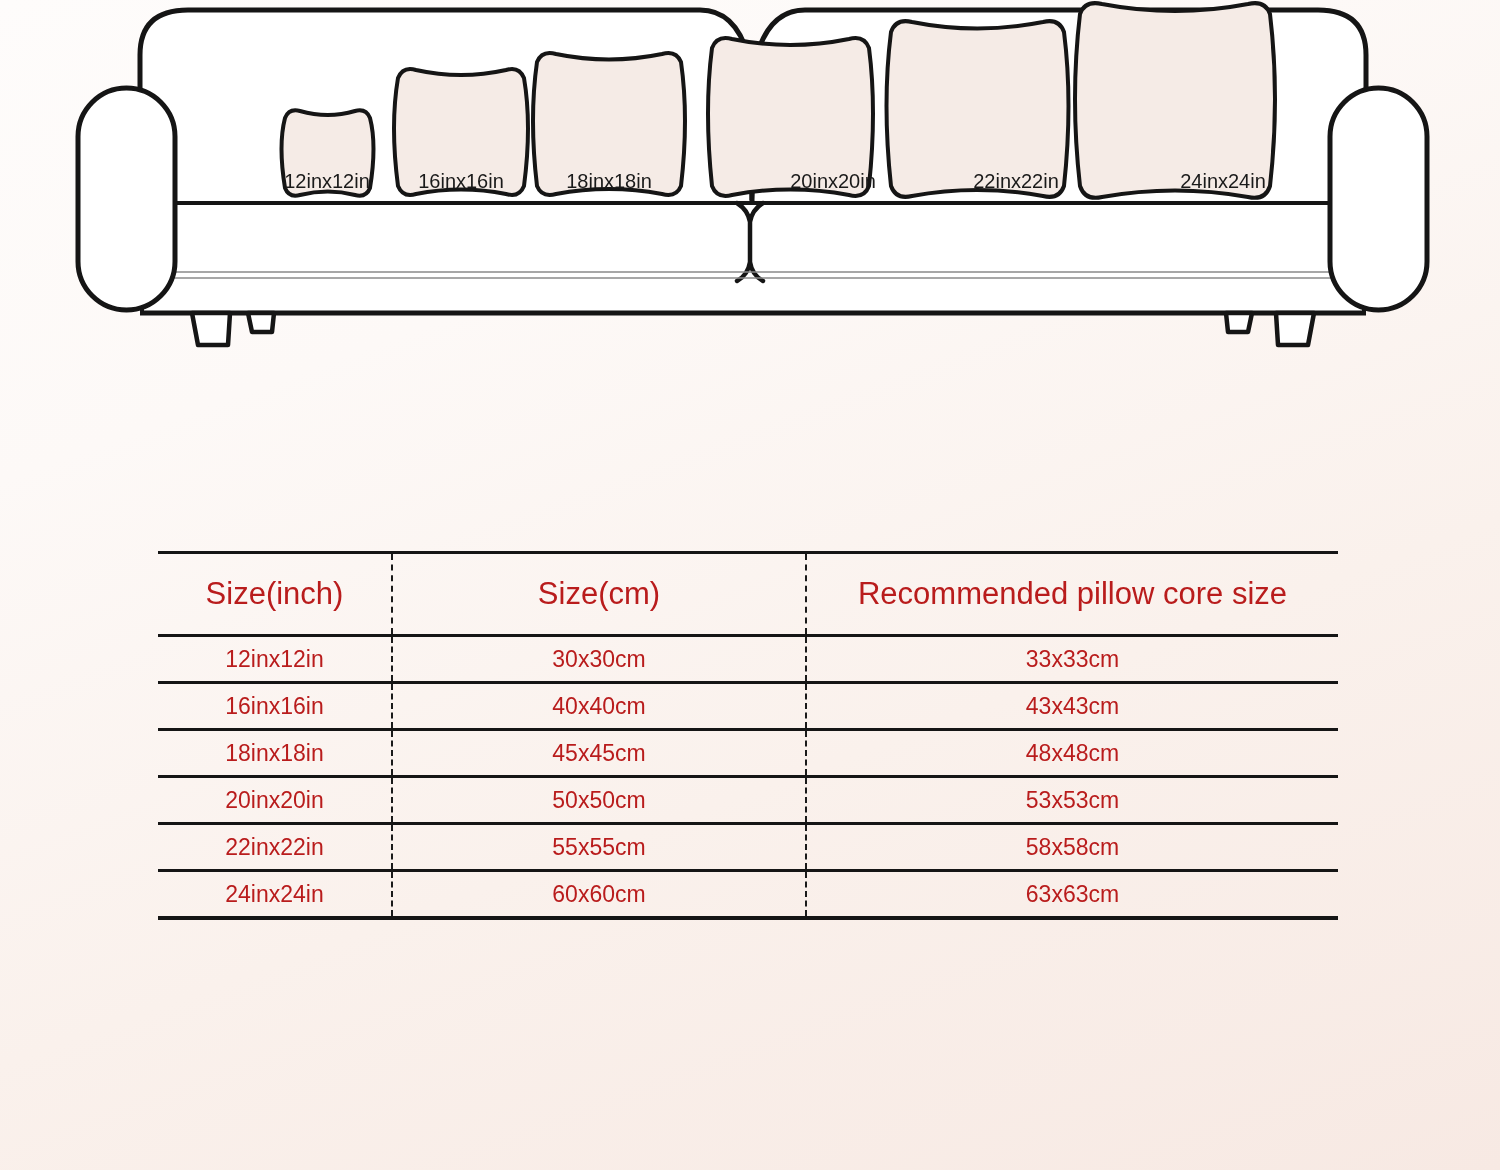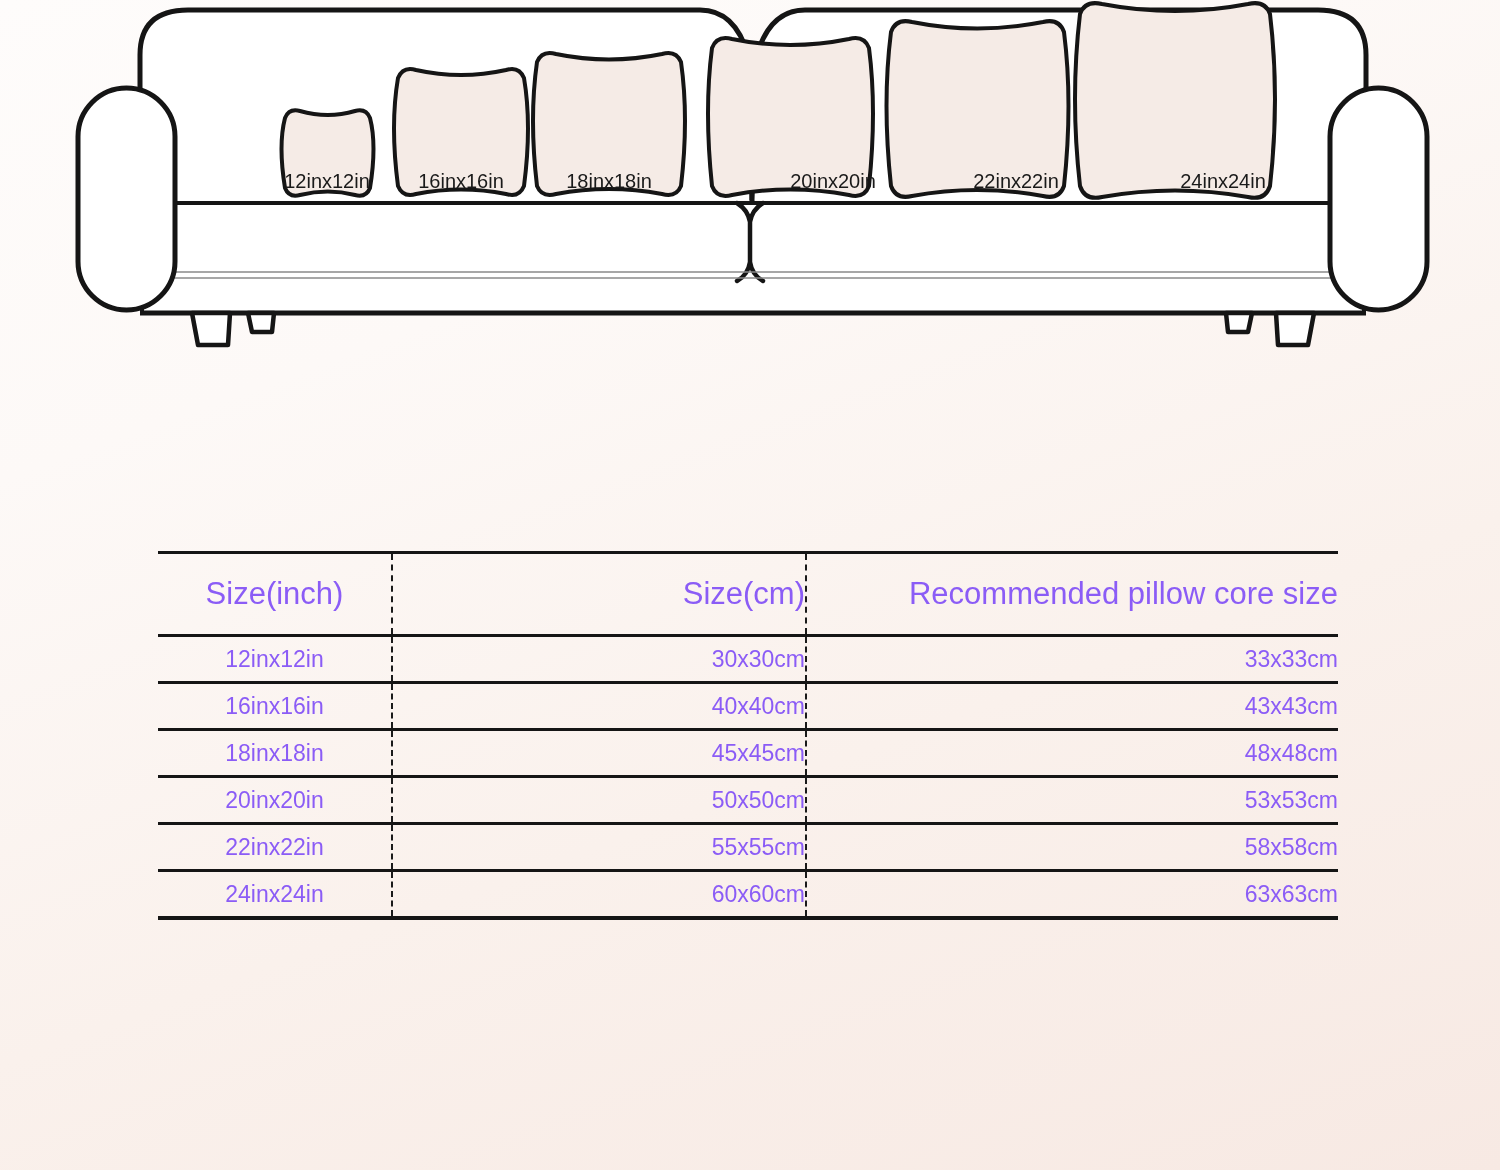--- a/index.html
+++ b/index.html
@@ -37,42 +37,41 @@
     table-layout: fixed;
   }
   .tbl col.c1 { width: 234px; }
   .tbl col.c2 { width: 414px; }
   .tbl col.c3 { width: 532px; }
 
   .tbl th, .tbl td {
     border-top: 3.5px solid #151515;
     border-bottom: 3.5px solid #151515;
     text-align: center;
-    color: #8b5cf6;
+    color: #b91c1c;
     padding: 0;
   }
   .tbl th {
     height: 80px;
     font-size: 31px;
     font-weight: normal;
     vertical-align: middle;
   }
   .tbl td {
     height: 44px;
     font-size: 23px;
     vertical-align: middle;
   }
   .tbl tbody tr:last-child td {
     border-bottom: 3.5px solid #151515;
   }
   
   .tbl th.c-2, .tbl td.c-2,
   .tbl th.c-3, .tbl td.c-3 {
     border-left: 2.5px dashed #1a1a1a;
-    text-align: right;
   }
   .tbl th.c-1, .tbl td.c-1 { border-left: none; }
 
   
   .tbl tbody tr.last-row td {
     border-bottom: 4px solid #151515;
   }
 </style>
 </head>
 <body>

